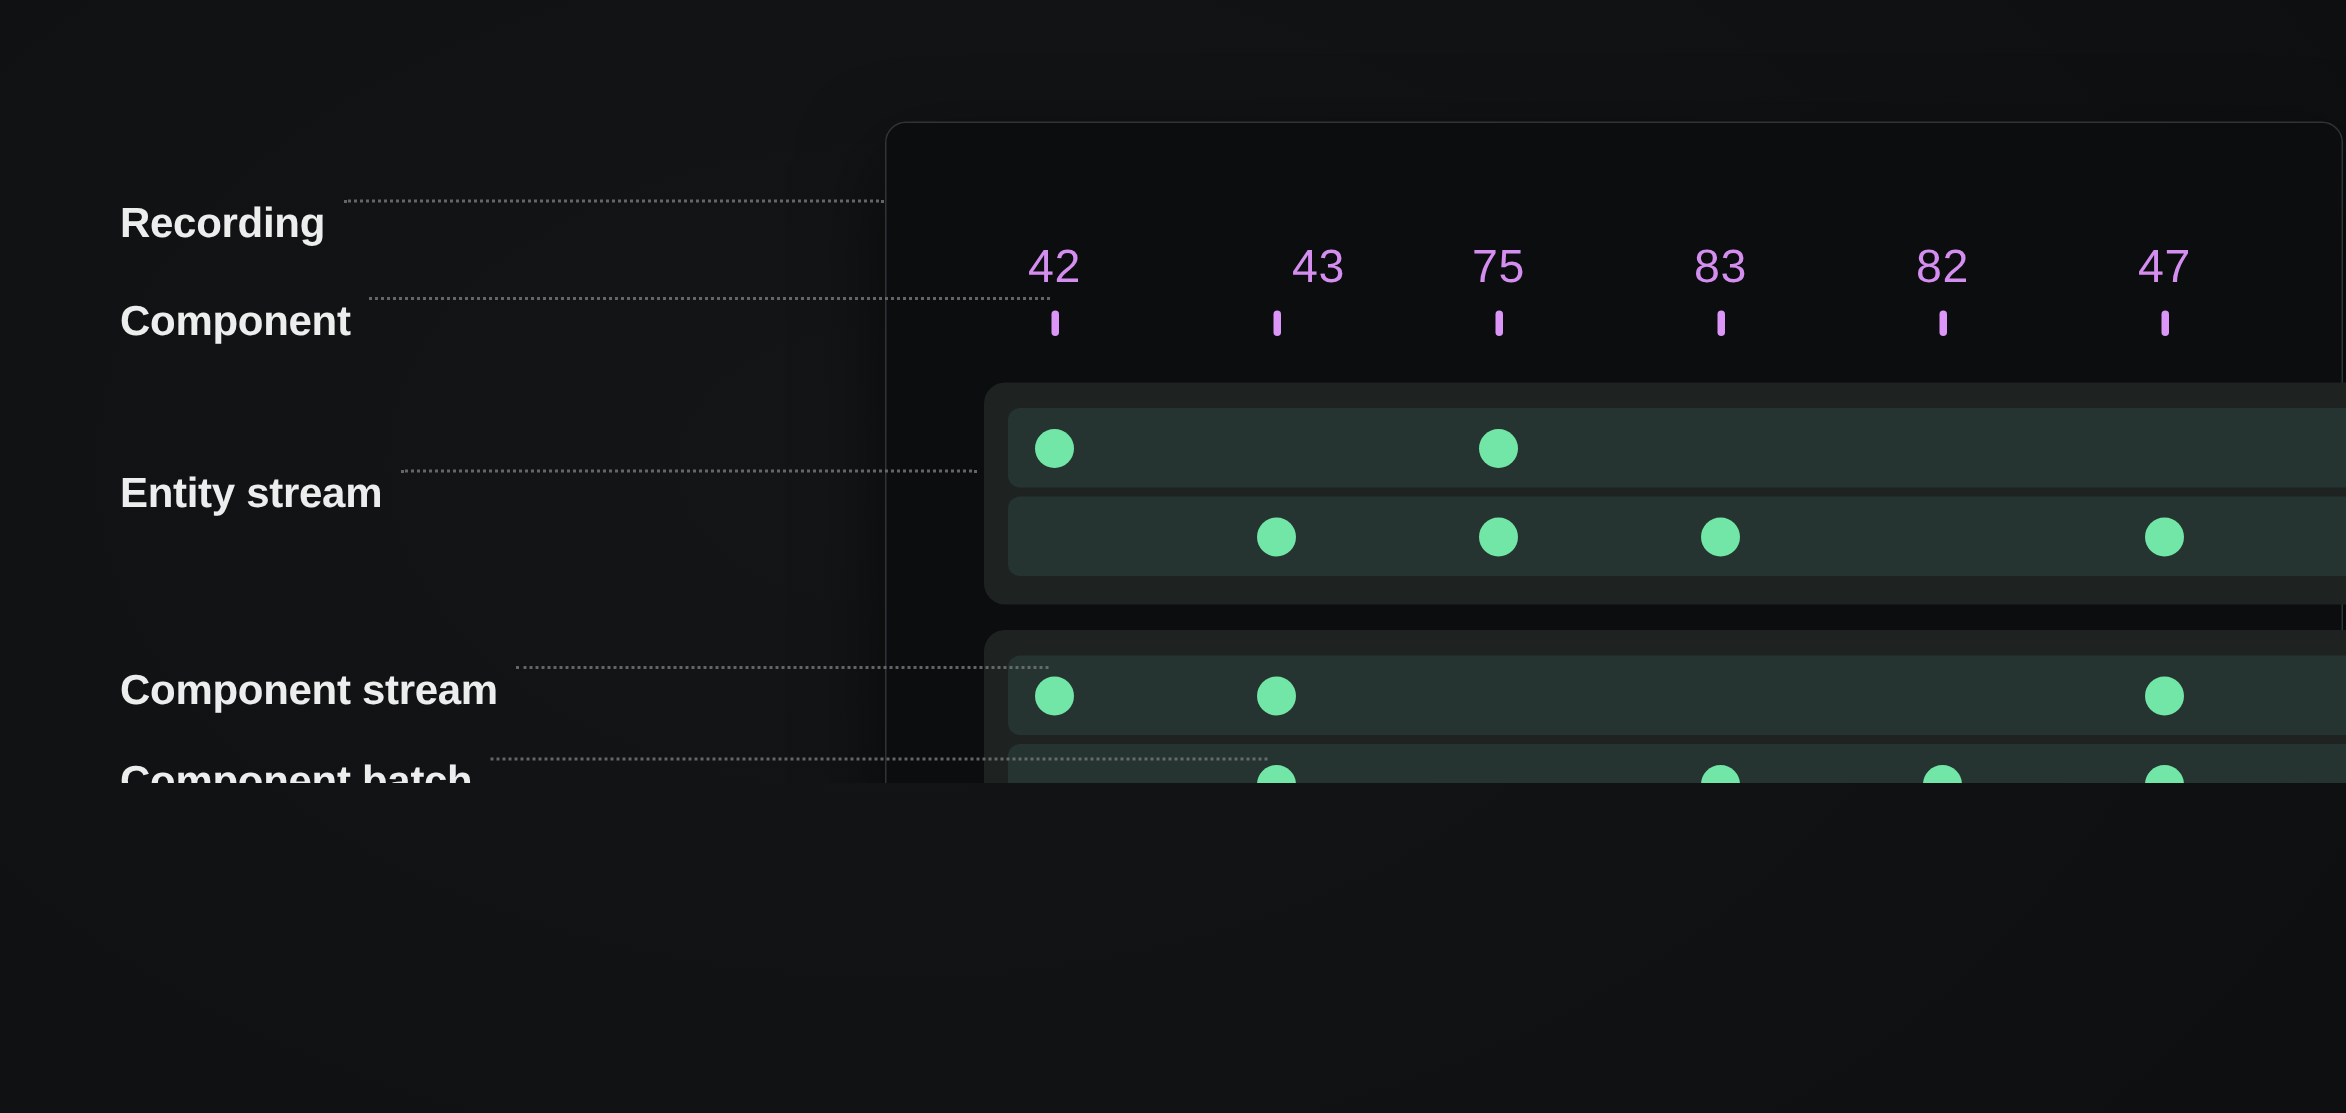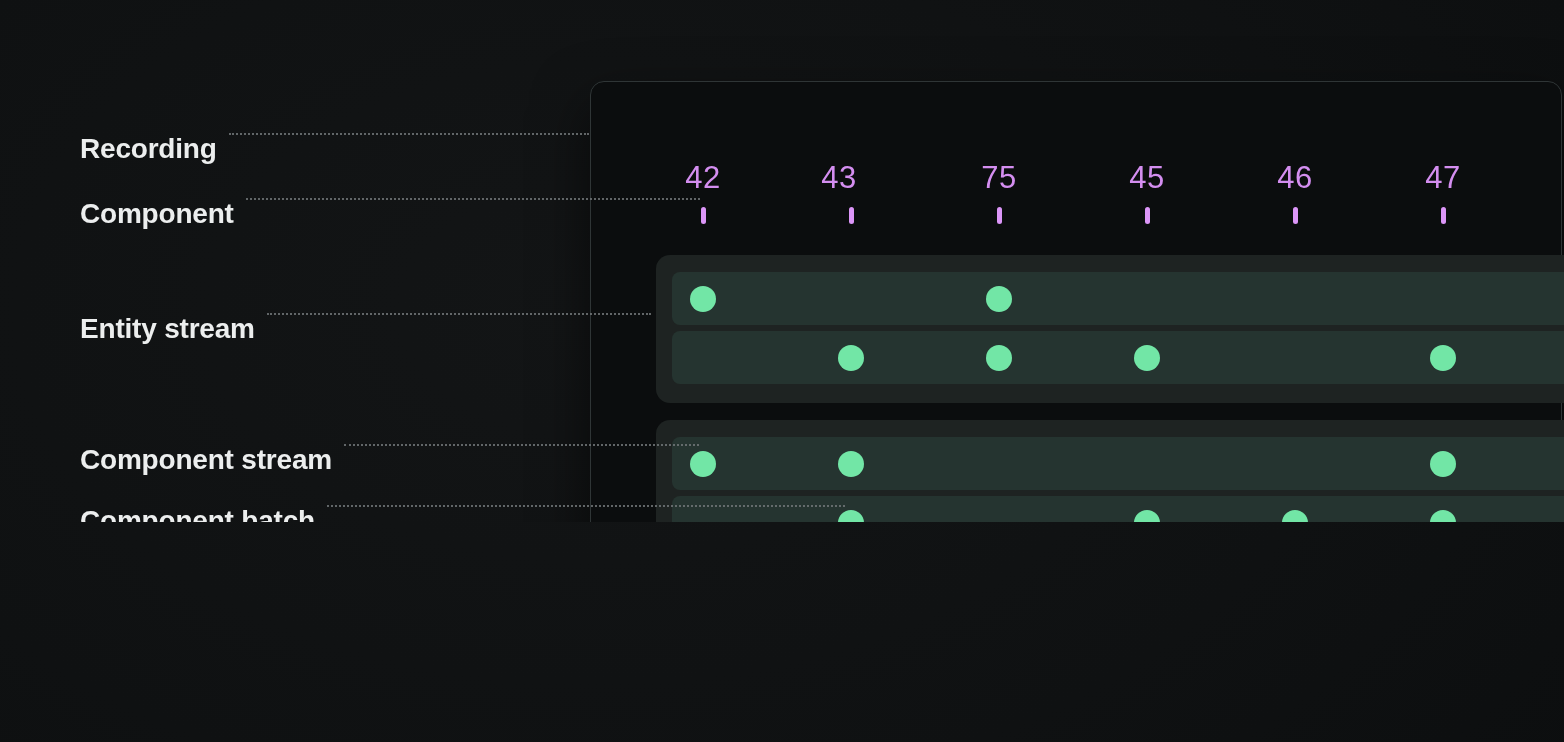--- a/index.html
+++ b/index.html
@@ -77,27 +77,27 @@
 </head>
 <body>
 
 <div class="stage">
 
   <div class="panel"></div>
 
   <div>
       <div class="tick-label" style="left: 668px;">42</div>
       <div class="tick-mark" style="left: 700.5px;"></div>
-      <div class="tick-label" style="left: 804px; text-align: center;">43</div>
+      <div class="tick-label" style="left: 844px; text-align: center;">43</div>
       <div class="tick-mark" style="left: 848.5px;"></div>
       <div class="tick-label" style="left: 964px;">75</div>
       <div class="tick-mark" style="left: 996.5px;"></div>
-      <div class="tick-label" style="left: 1112px;">45</div>
+      <div class="tick-label" style="left: 1112px;">83</div>
       <div class="tick-mark" style="left: 1144.5px;"></div>
-      <div class="tick-label" style="left: 1260px;">46</div>
+      <div class="tick-label" style="left: 1260px;">82</div>
       <div class="tick-mark" style="left: 1292.5px;"></div>
       <div class="tick-label" style="left: 1408px;">47</div>
       <div class="tick-mark" style="left: 1440.5px;"></div>
     </div>
 
   <div class="group group-entity">
       <div class="stream-row" style="top: 17px;">
         <div class="dot" style="left: 18px;"></div>
         <div class="dot" style="left: 314px;"></div>
       </div>

